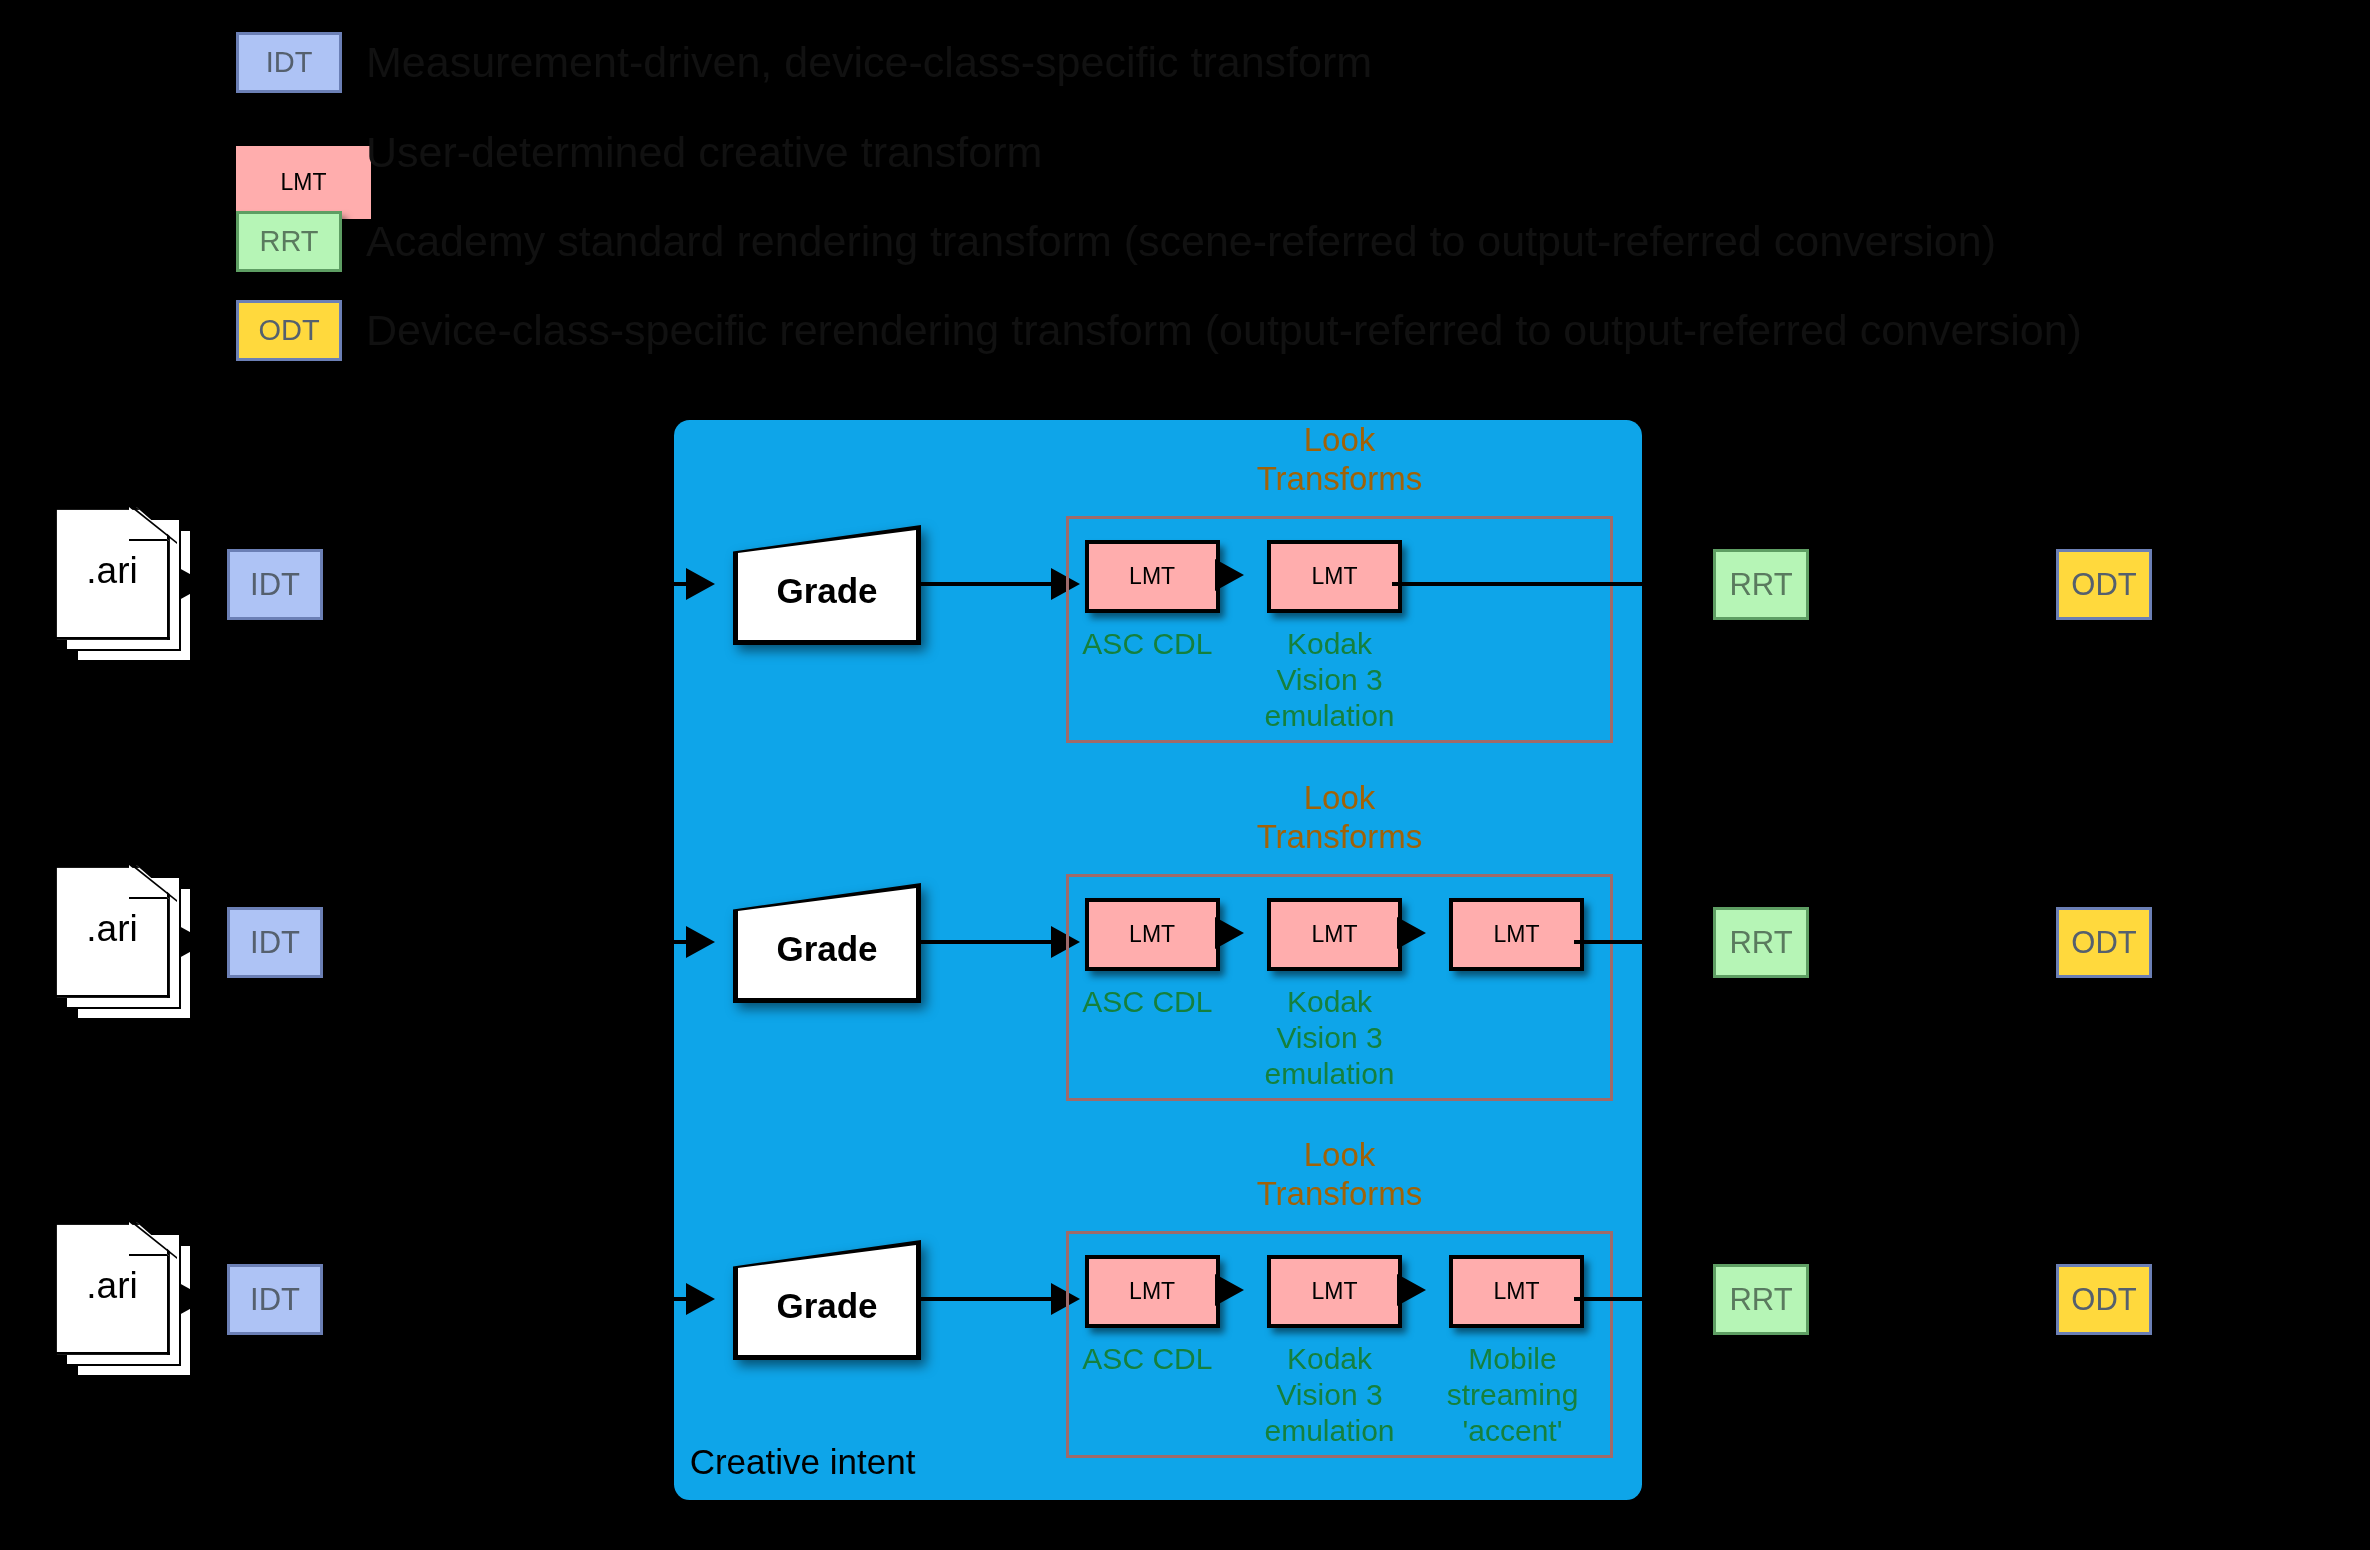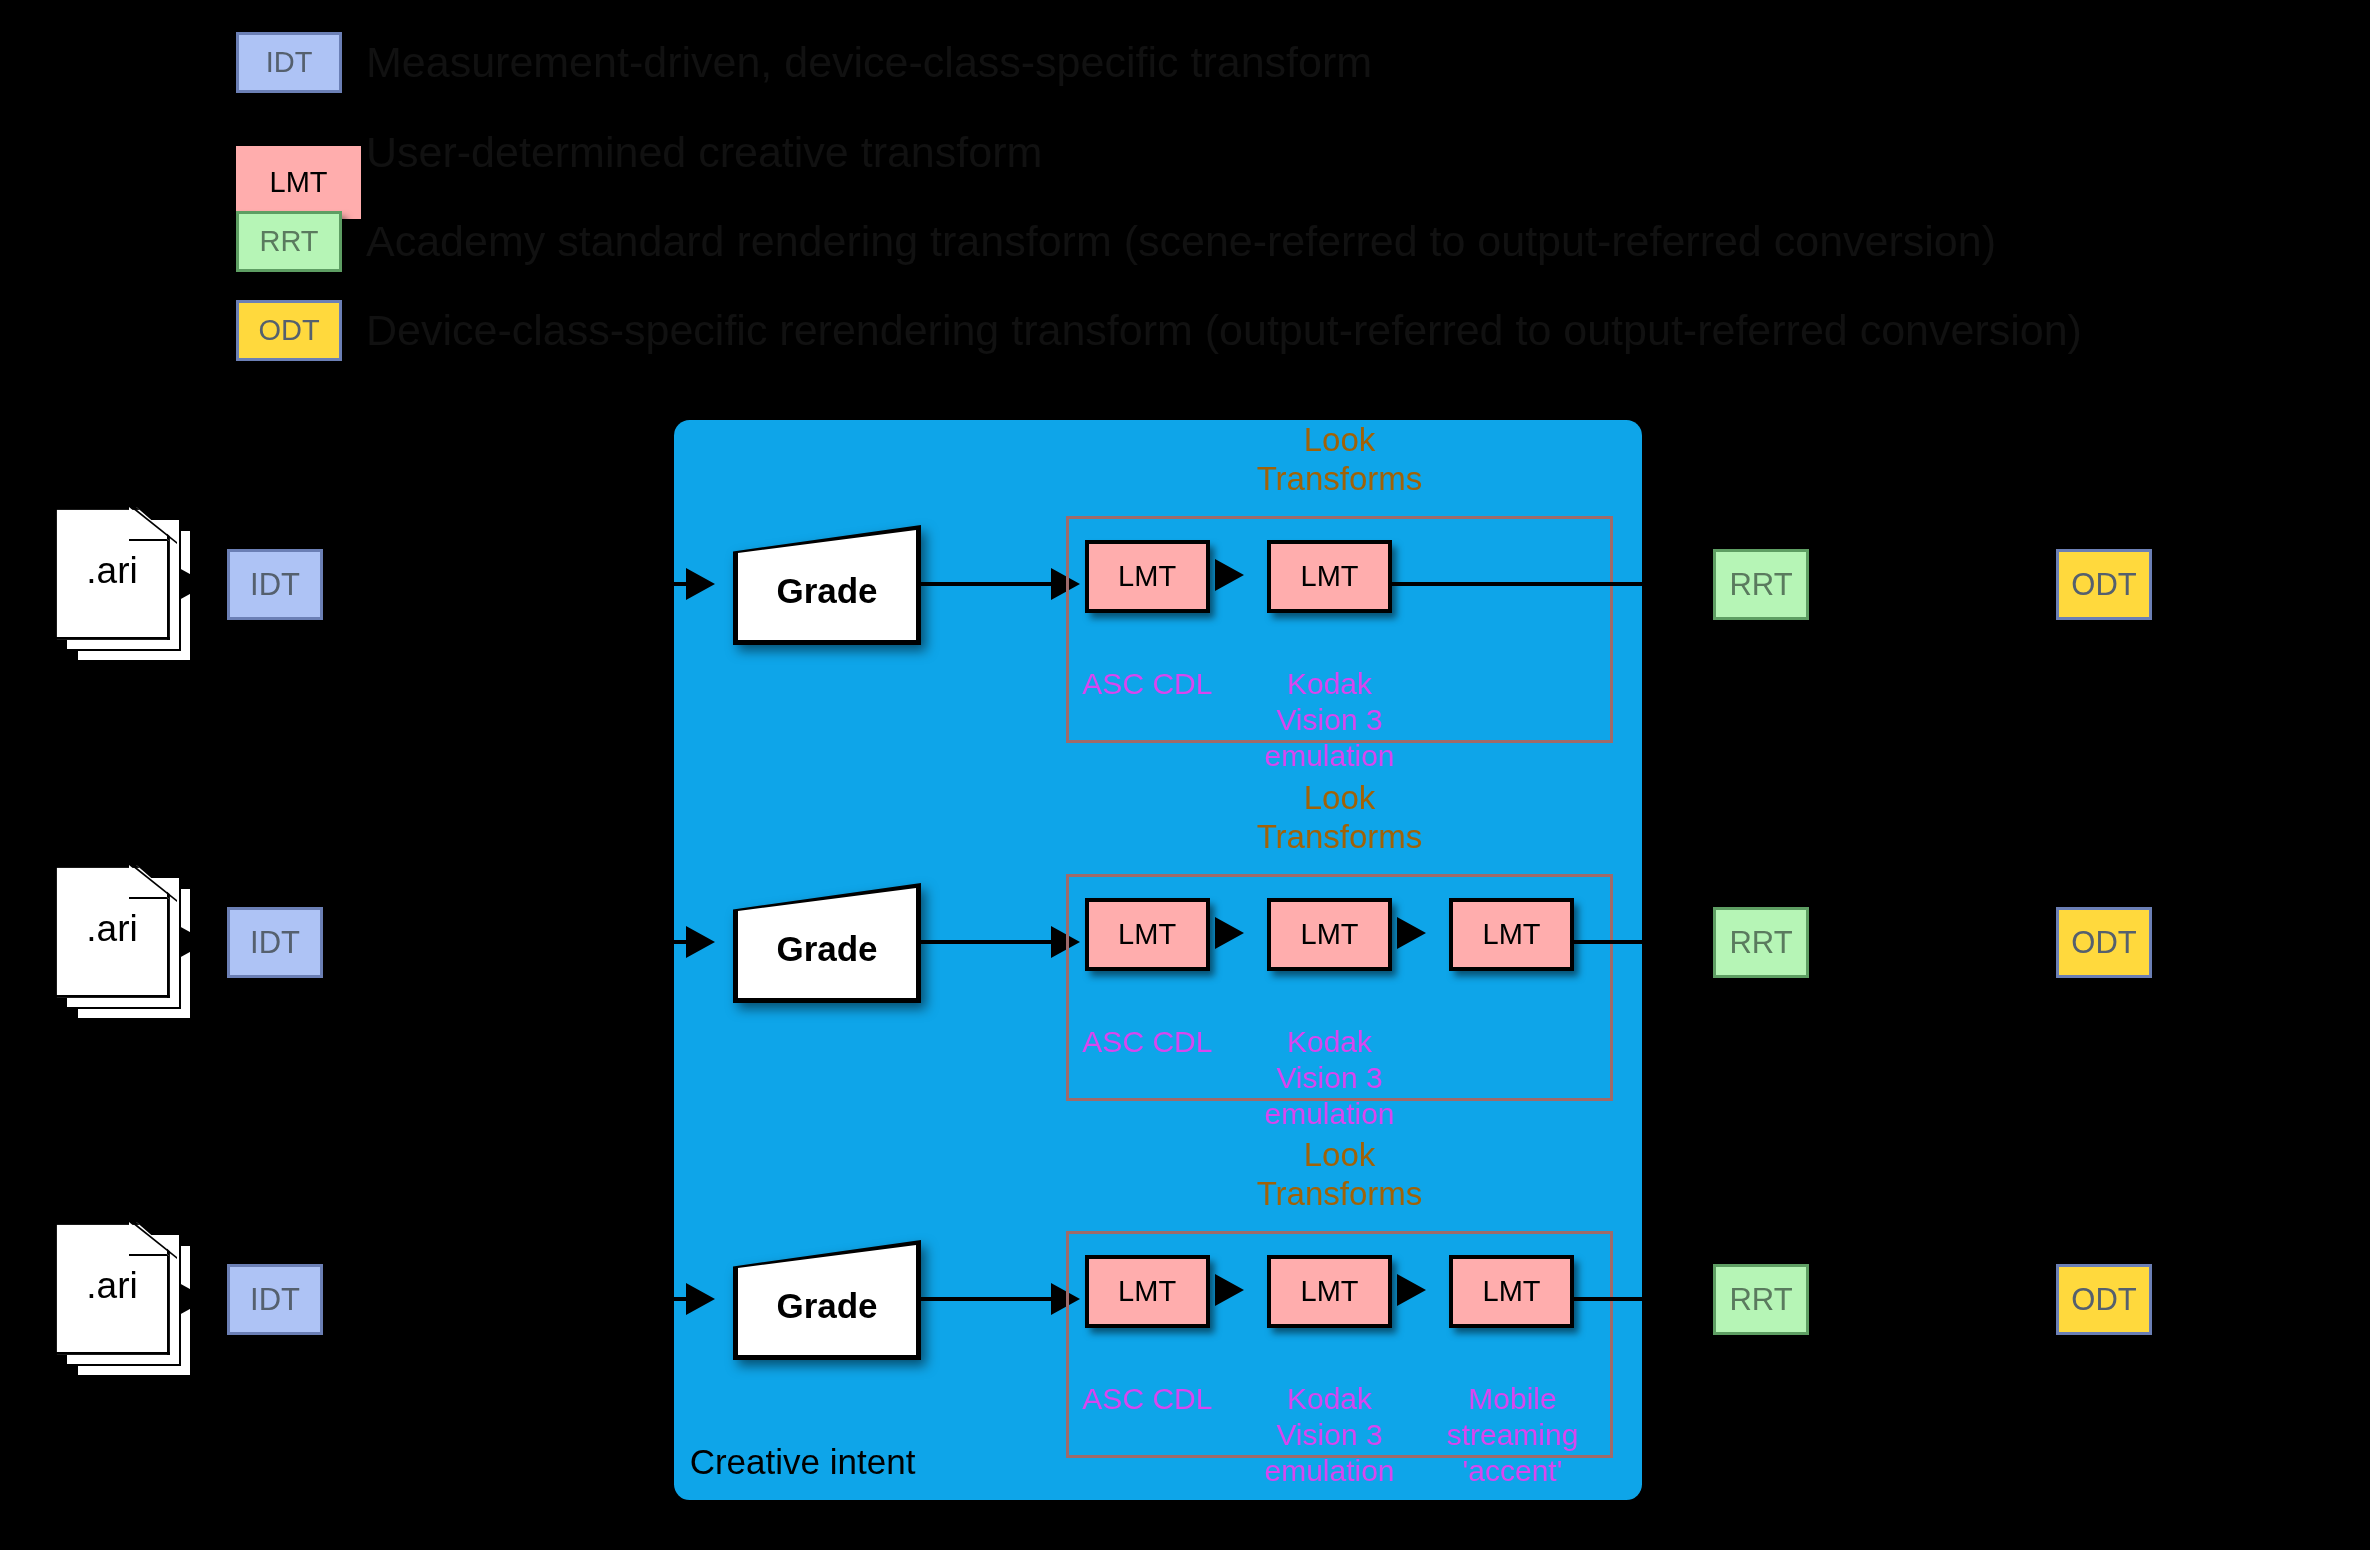--- a/index.html
+++ b/index.html
@@ -213,41 +213,40 @@
   .look-box {
     position: absolute;
     left: 0; top: 0;
     width: 100%; height: 100%;
     box-sizing: border-box;
     border: 3.9px solid #a06a6a;
   }
   .lmt {
     position: absolute;
     top: 23.5px;
-    width: 125px;
+    width: 135px;
     height: 73px;
     box-sizing: border-box;
     background: #ffadad;
     border: 4.9px solid #000000;
     display: flex;
     align-items: center;
     justify-content: center;
-    font-size: 29px;
+    font-size: 23px;
     color: #000000;
     box-shadow: 4.9px 5.9px 6.9px rgba(0,0,0,0.5);
   }
   .lmt-caption {
     position: absolute;
     top: 110px;
     width: 157px;
     text-align: center;
     font-size: 30px;
     line-height: 36px;
-    color: #d946ef;
-    margin-top: 40px;
+    color: #15803d;
   }
 
   
   .line {
     position: absolute;
     height: 3.9px;
     background: #000000;
   }
   .arrow {
     position: absolute;

